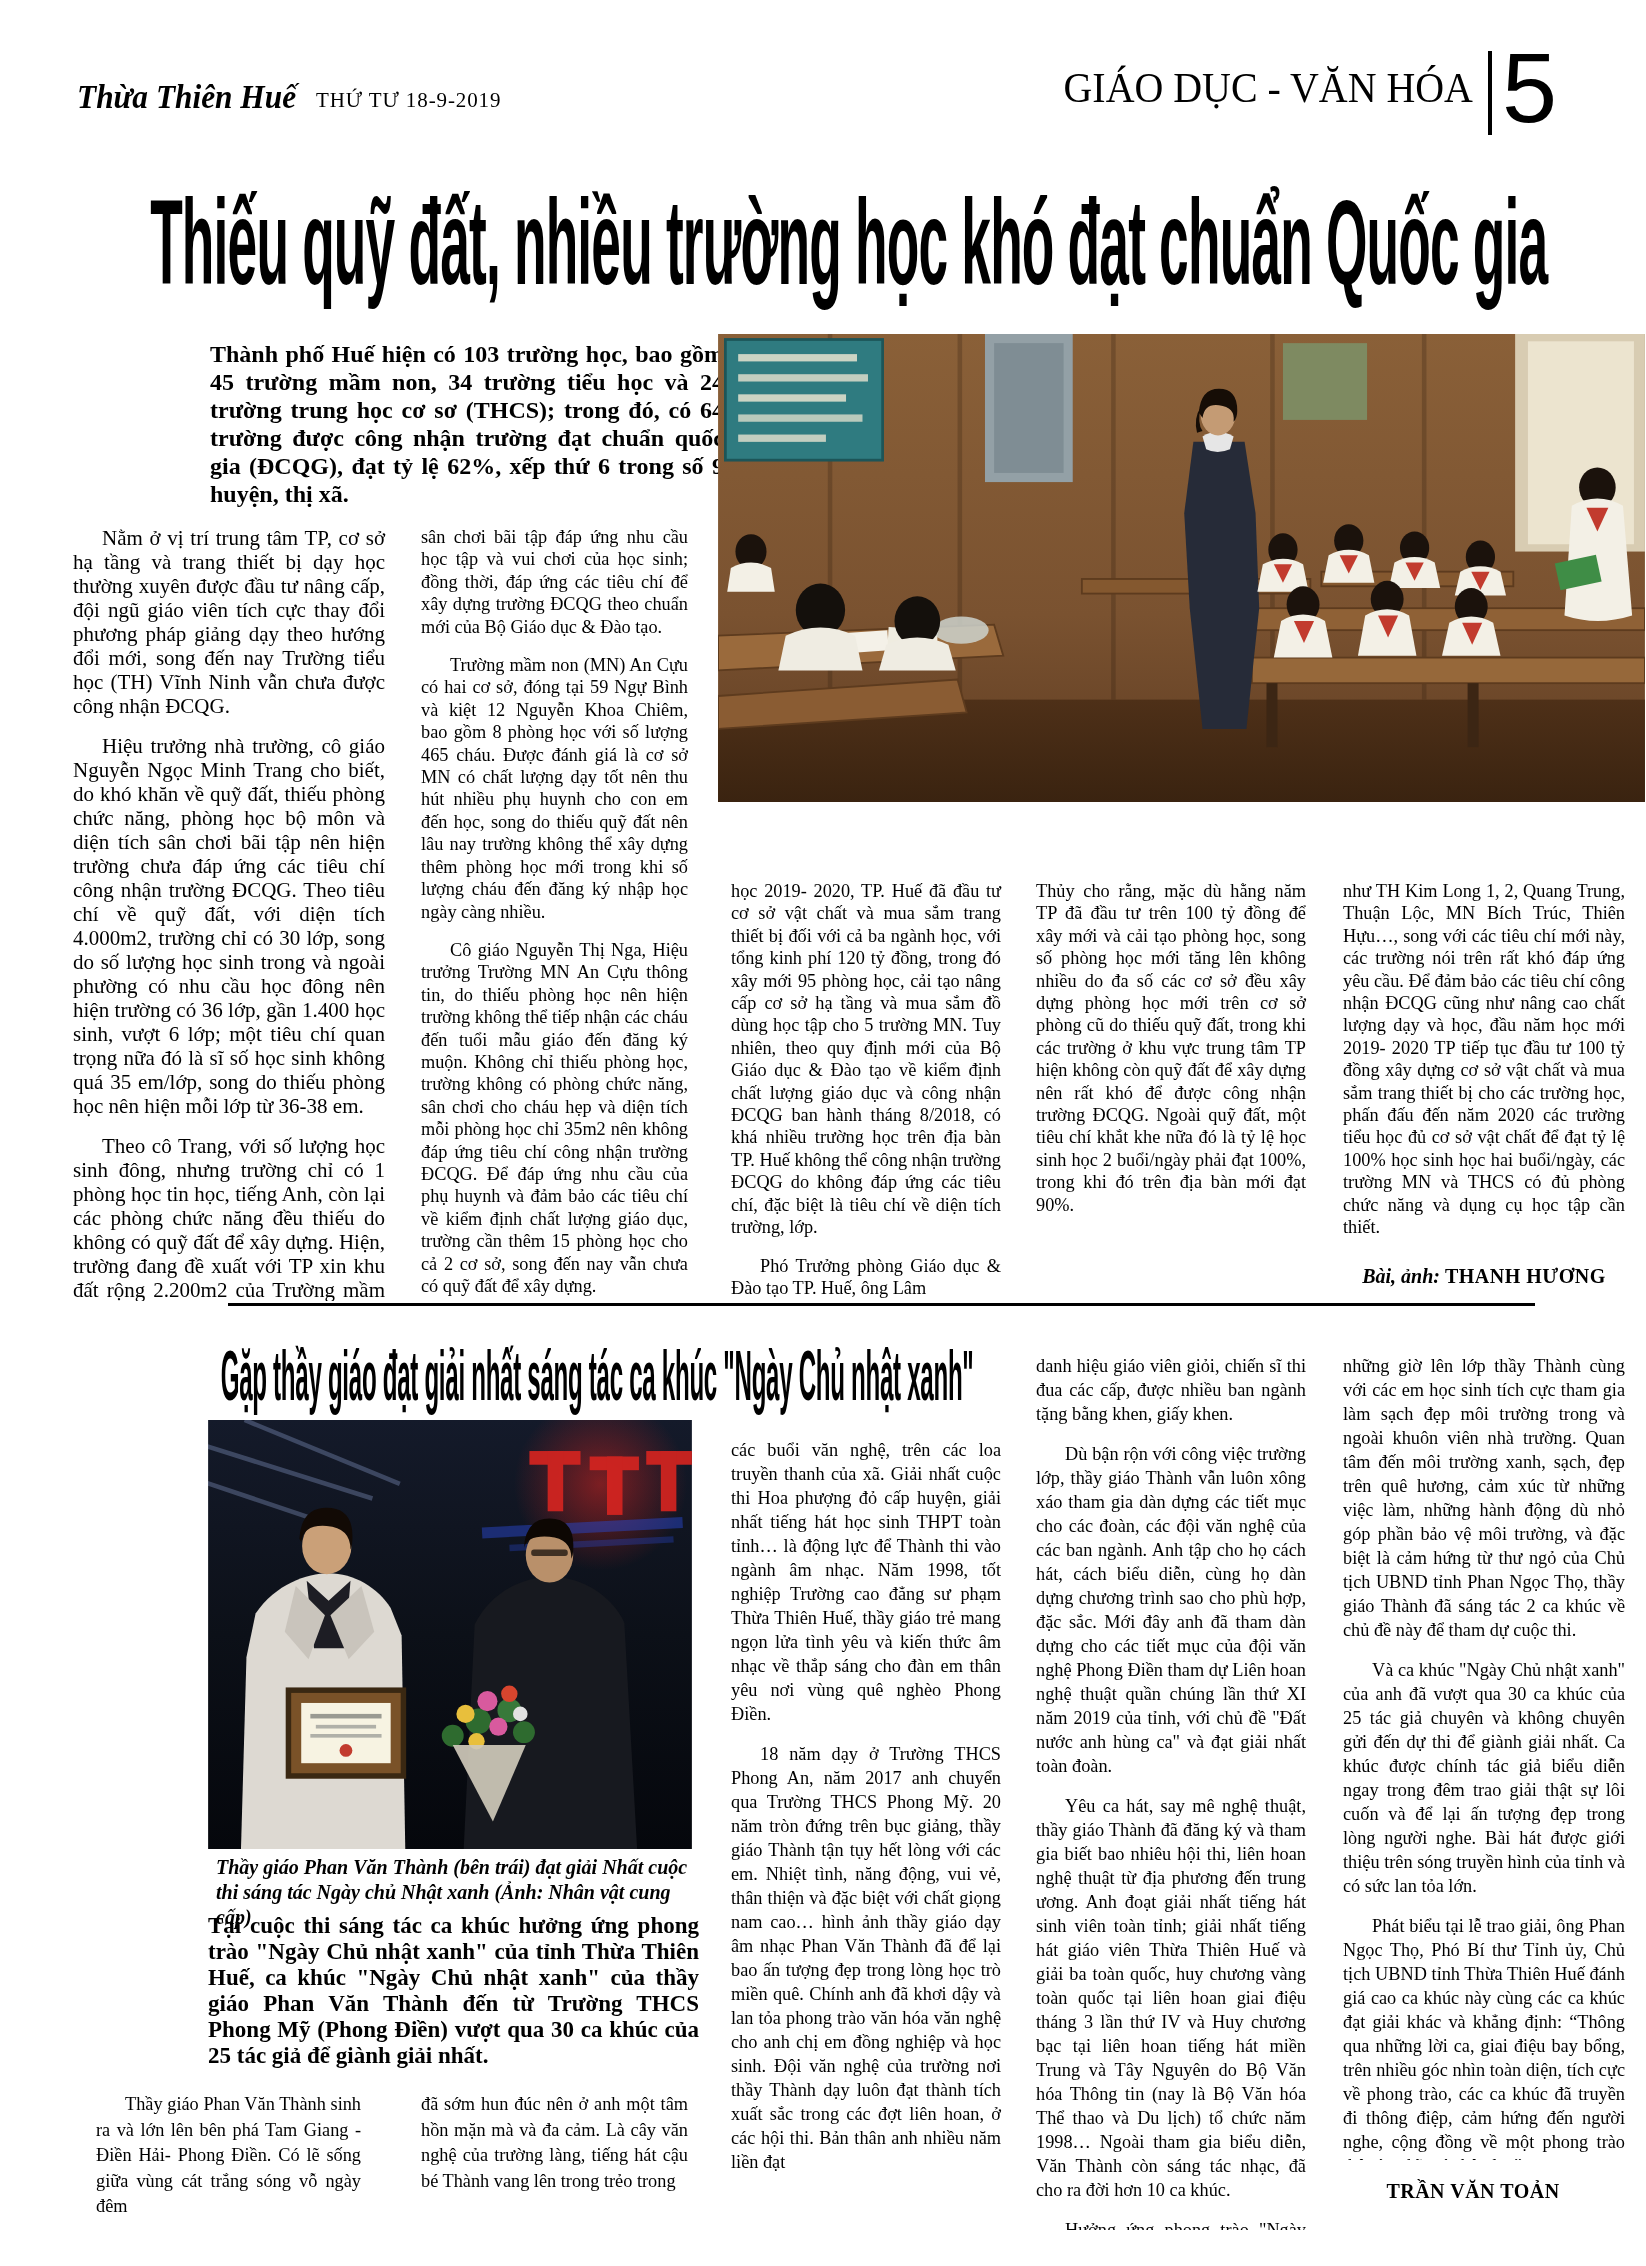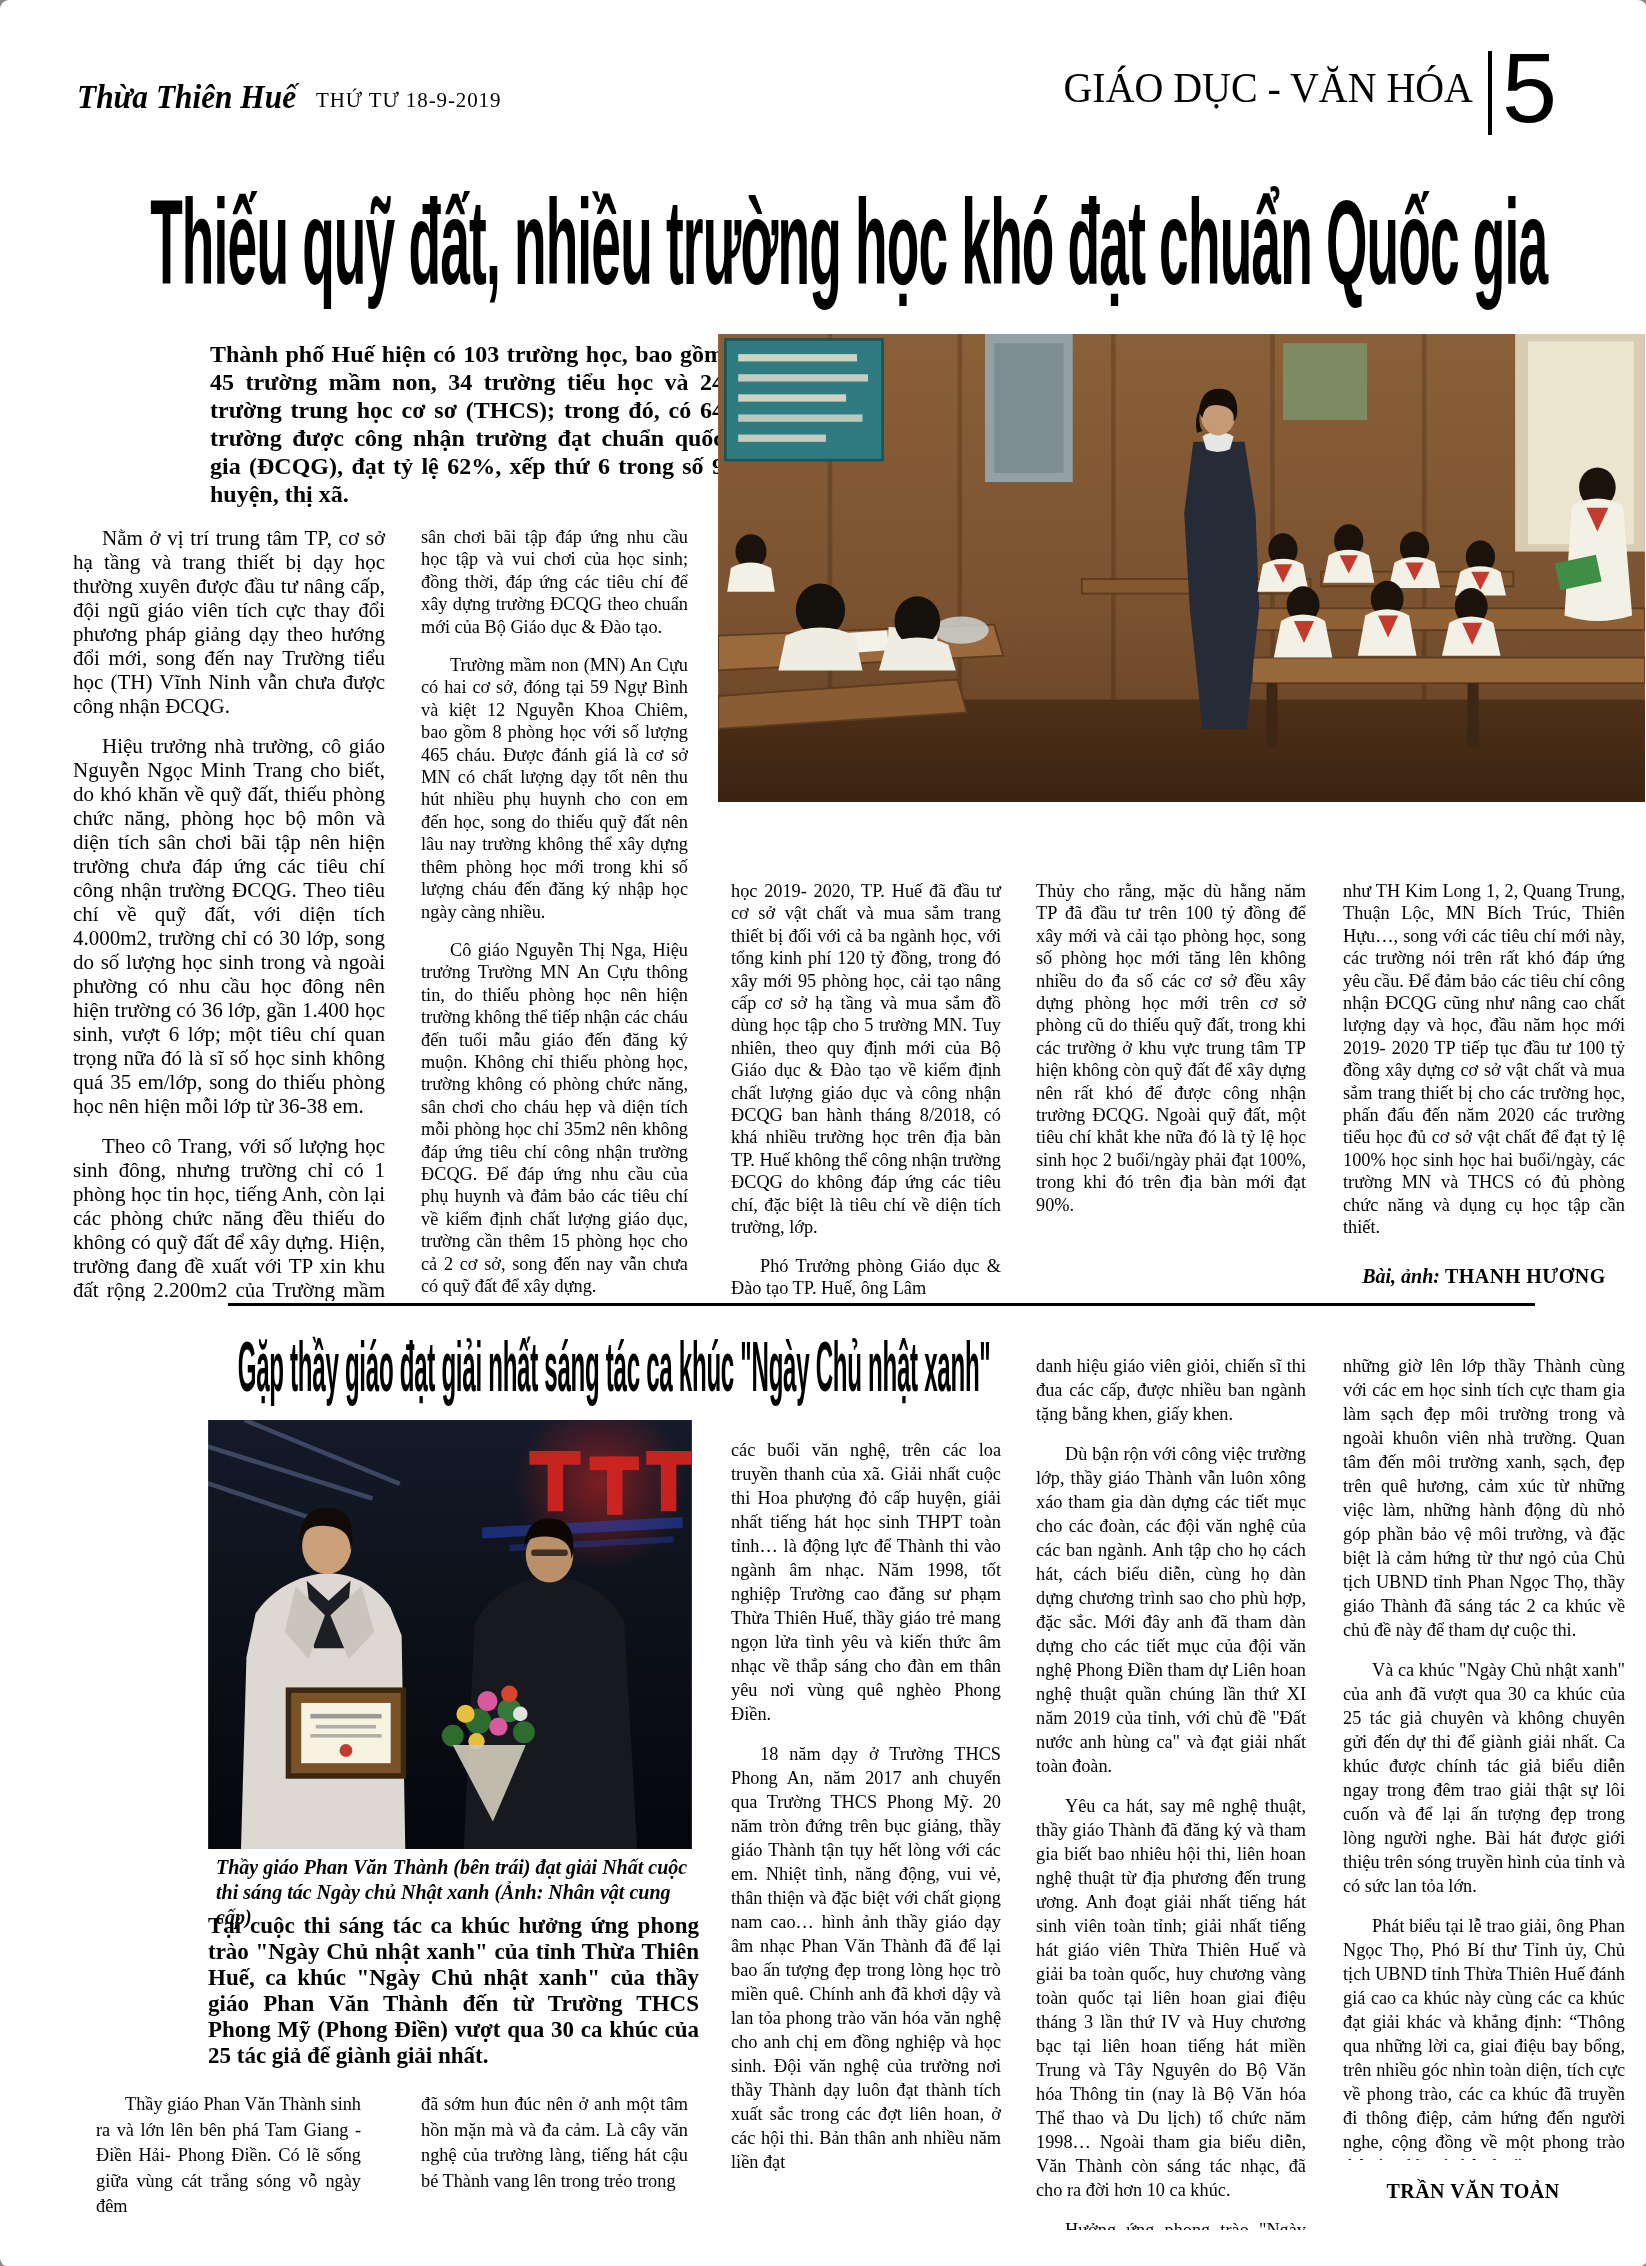--- a/index.html
+++ b/index.html
@@ -1,17 +1,17 @@
 <!DOCTYPE html>
 <html style="font-size:14.6px"><head>
 <meta charset="utf-8">
 <style>
   html,body{margin:0;padding:0;background:#888;}
   .page{position:relative;width:1647px;height:2267px;background:#ffffff;
-        font-family:"Liberation Serif",serif;color:#000;overflow:hidden;margin:0 auto;border-radius:9px;}
+        font-family:"Liberation Serif",serif;color:#000;overflow:hidden;margin:0 auto;}
   .abs{position:absolute;}
   
   .masthead{font-weight:bold;font-style:italic;font-size:33px;transform:scaleX(.95);transform-origin:left center;white-space:nowrap;}
   .pubdate{font-size:21px;letter-spacing:0.9px;white-space:nowrap;}
   .section-title{font-size:42px;transform:scaleX(.95);transform-origin:right center;white-space:nowrap;font-family:"Liberation Serif",serif;}
   .pagenum{font-family:"Liberation Sans",sans-serif;font-size:99px;line-height:1;font-weight:400;}
   .vbar{width:3.7px;background:#000;}
   
   .hl-wrap{display:flex;justify-content:center;overflow:visible;}
   .hl1{font-family:"Liberation Sans",sans-serif;font-weight:700;font-size:121px;line-height:1.05;
@@ -205,21 +205,21 @@
   <div class="abs col c-std clip" style="left:1327px;top:864px;width:314px;height:395px;">
     <p>như TH Kim Long 1, 2, Quang Trung, Thuận Lộc, MN Bích Trúc, Thiên Hựu…, song với các tiêu chí mới này, các trường nói trên rất khó đáp ứng yêu cầu. Để đảm bảo các tiêu chí công nhận ĐCQG cũng như nâng cao chất lượng dạy và học, đầu năm học mới 2019- 2020 TP tiếp tục đầu tư 100 tỷ đồng xây dựng cơ sở vật chất và mua sắm trang thiết bị cho các trường học, phấn đấu đến năm 2020 các trường tiểu học đủ cơ sở vật chất để đạt tỷ lệ 100% học sinh học hai buổi/ngày, các trường MN và THCS có đủ phòng chức năng và dụng cụ học tập cần thiết.</p>
   </div>
   <div class="abs byline" style="left:1327px;top:1265px;width:314px;">
     <span class="lbl">Bài, ảnh:</span>
     <span class="nm">THANH HƯƠNG</span>
   </div>
 
   <div class="abs divider" style="left:228px;top:1303px;width:1307px;"></div>
 
-  <div class="abs hl-wrap" style="left:214px;top:1330px;width:800px;height:84px;align-items:flex-start;">
+  <div class="abs hl-wrap" style="left:197px;top:1330px;width:800px;height:84px;align-items:flex-end;">
     <div class="hl2">Gặp thầy giáo đạt giải nhất sáng tác ca khúc "Ngày Chủ nhật xanh"</div>
   </div>
 
   <div class="abs photo" style="left:208px;top:1420px;">
     <svg width="484" height="429" viewBox="0 0 530 470">
       <defs>
         <linearGradient id="stage" x1="0" y1="0" x2="0" y2="1">
           <stop offset="0" stop-color="#141a2a"></stop>
             <stop offset="0.5" stop-color="#0c1018"></stop>
             <stop offset="1" stop-color="#05070c"></stop>

